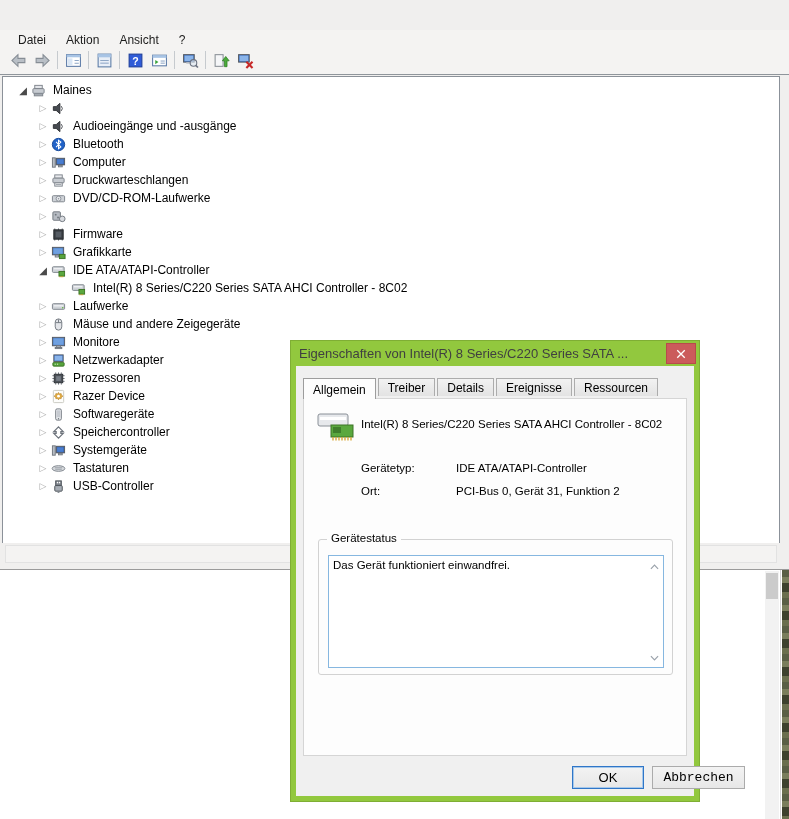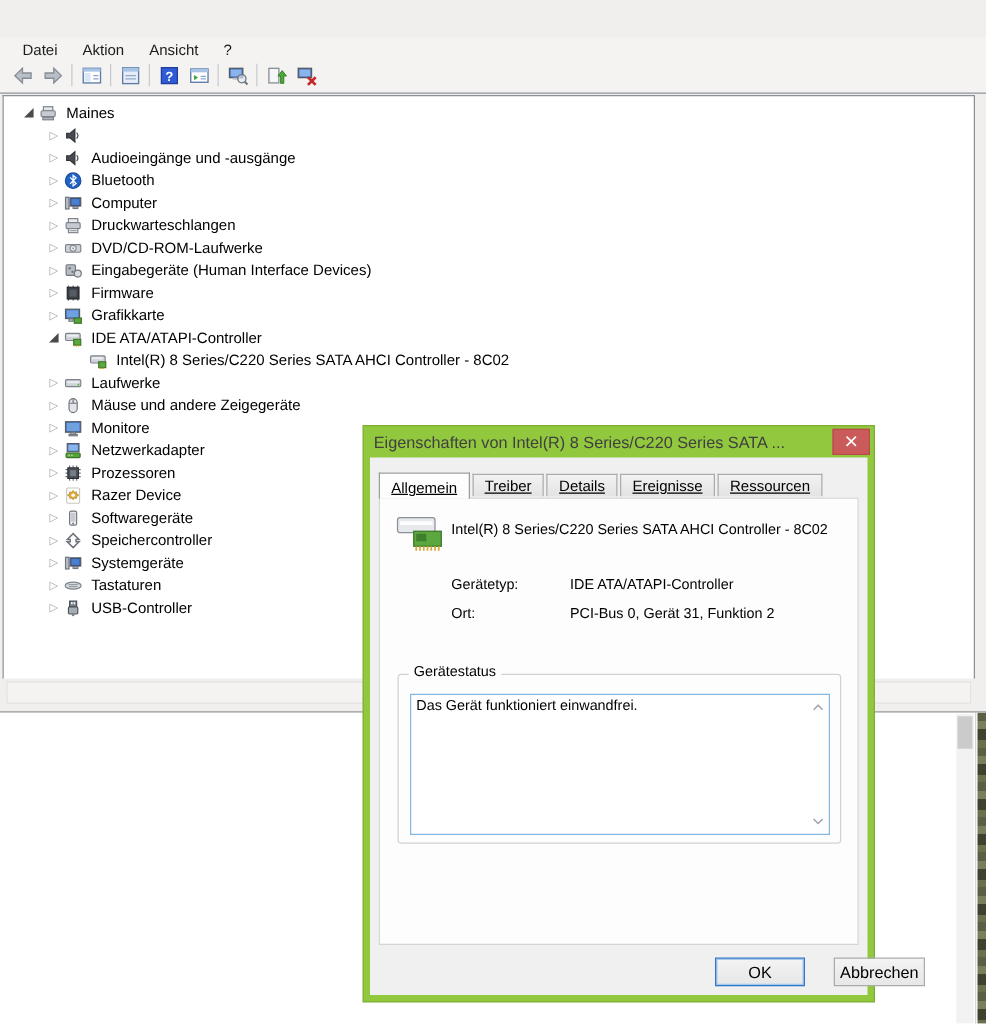--- a/index.html
+++ b/index.html
@@ -57,21 +57,21 @@
   
   .dialog { position:absolute; left:291px; top:341px; width:408px; height:460px;
             background:#92c83e; box-shadow:0 0 0 1px #7fae34; z-index:10; }
   .dlg-titlebar { position:absolute; left:0; top:0; right:0; height:25px; display:flex; align-items:center; }
   .dlg-title { font-size:13px; color:#404040; padding-left:8px; white-space:nowrap; }
   .dlg-close { position:absolute; right:3px; top:2px; width:30px; height:21px; background:#cb5b5b;
                border:1px solid #b84b4b; display:flex; align-items:center; justify-content:center; }
   .dlg-close svg { width:10px; height:10px; }
   .dlg-body { position:absolute; left:5px; right:5px; top:25px; bottom:5px; background:#f0f0f0; }
 
-  .tabs { position:absolute; left:7px; top:12px; display:flex; align-items:center; z-index:2;text-decoration:underline; }
+  .tabs { position:absolute; left:7px; top:12px; display:flex; align-items:flex-start; z-index:2; }
   .tab { height:18px; padding:2px 9px 0; font-size:12px; color:#000;
          background:linear-gradient(#f2f2f2,#e3e3e3); border:1px solid #acacac;
          border-bottom:none; margin-right:2px; }
   .tab.active { height:21px; background:#fdfdfd; margin-bottom:-1px; position:relative; z-index:3;
                 border-color:#9d9d9d; padding-top:4px; }
 
   .page { position:absolute; left:7px; top:32px; width:384px; height:358px;
           background:#fdfdfd; border:1px solid #d5d5d5; }
   .dev-icon { position:absolute; left:13px; top:12px; width:38px; height:31px; }
   .dev-icon svg { width:38px; height:31px; }
@@ -88,21 +88,21 @@
                border:1px solid #86b7e0; font-size:11.5px; color:#000; padding:3px 20px 3px 4px; }
   .sb-scroll { position:absolute; right:1px; top:1px; bottom:1px; width:15px; display:flex;
                flex-direction:column; justify-content:space-between; align-items:center; padding:3px 0; }
   .sb-arrow svg { width:9px; height:6px; }
 
   .btn { position:absolute; height:23px; font-size:13px; color:#000;
          background:linear-gradient(#f3f3f3,#e7e7e7); border:1px solid #ababab;
          display:flex; align-items:center; justify-content:center;margin-left:36px; }
   .btn-ok { left:240px; top:400px; width:72px; border:1px solid #2f76c8;
             box-shadow:inset 0 0 0 1px #a6c8ea; }
-  .btn-cancel { left:335px; top:400px; width:73px; }
+  .btn-cancel { left:320px; top:400px; width:93px;font-family:Liberation Mono, monospace; }
 </style>
 </head>
 <body>
 
 <div class="screen">
 
   <div class="bg-win"></div>
   <div class="bg-scrollbar">
     <div class="bg-thumb"></div>
   </div>
@@ -283,21 +283,20 @@
           <div class="tree-row" style="padding-left: 32px;">
             <span class="tree-exp collapsed">▷</span>
             <span class="tree-icon">
               <svg viewBox="0 0 16 16">
                 <rect x="2" y="3" width="8" height="9" rx="1" fill="#b7bcc3" stroke="#70767e"></rect>
                 <circle cx="12" cy="10.5" r="3" fill="#d7dadf" stroke="#70767e"></circle>
                 <circle cx="5" cy="6" r="1" fill="#70767e"></circle>
                 <circle cx="7.5" cy="9" r="1" fill="#70767e"></circle>
               </svg>
             </span>
-            <span class="tree-label">Eingabegeräte (Human Interface Devices)</span>
           </div>
           <div class="tree-row" style="padding-left: 32px;">
             <span class="tree-exp collapsed">▷</span>
             <span class="tree-icon">
               <svg viewBox="0 0 16 16">
                 <path d="M4 1.5 v2 M8 1.5 v2 M12 1.5 v2 M4 12.5 v2 M8 12.5 v2 M12 12.5 v2" stroke="#6a7077"></path>
                 <rect x="3" y="3" width="10" height="10" fill="#3b3f45" stroke="#23262a"></rect>
                 <rect x="5" y="5" width="6" height="6" fill="#565c64"></rect>
               </svg>
             </span>

